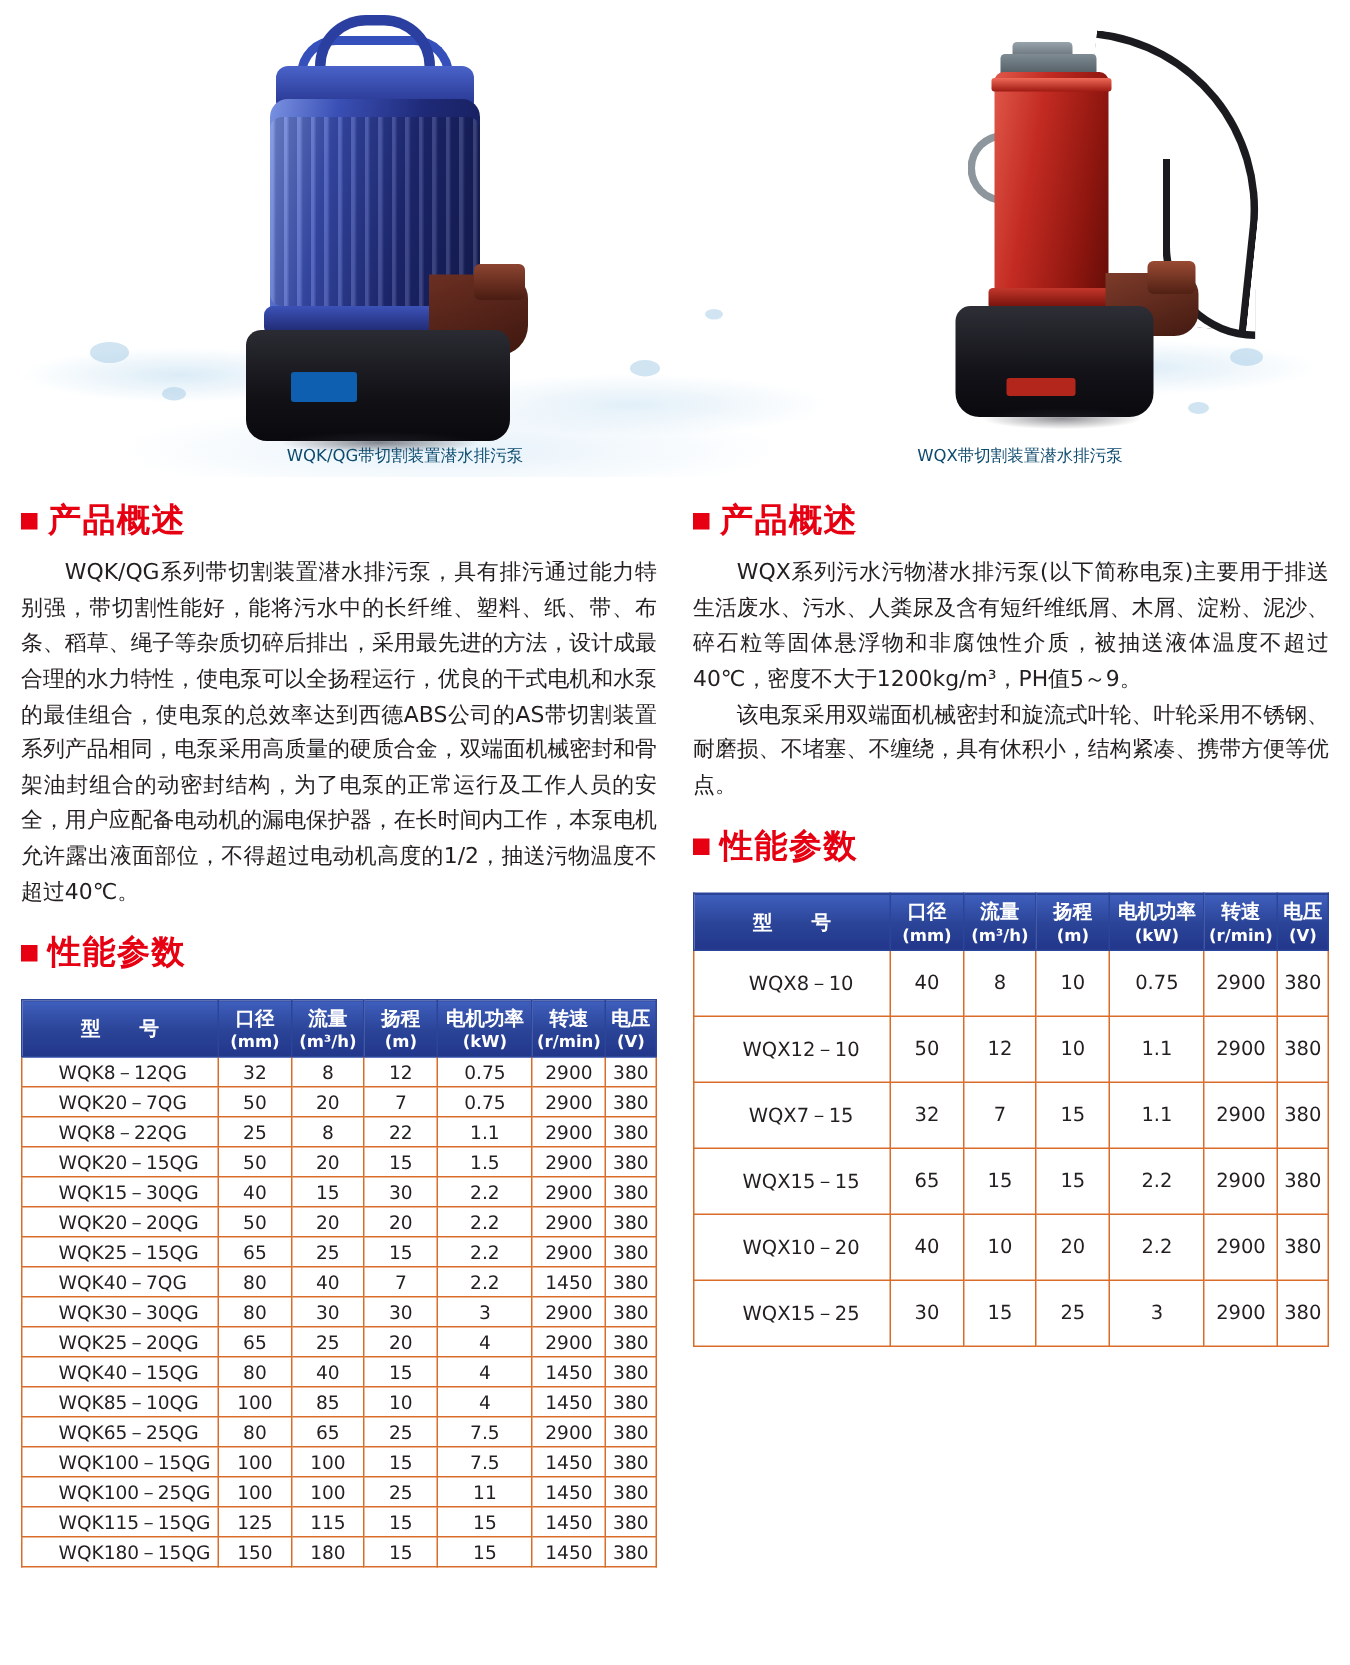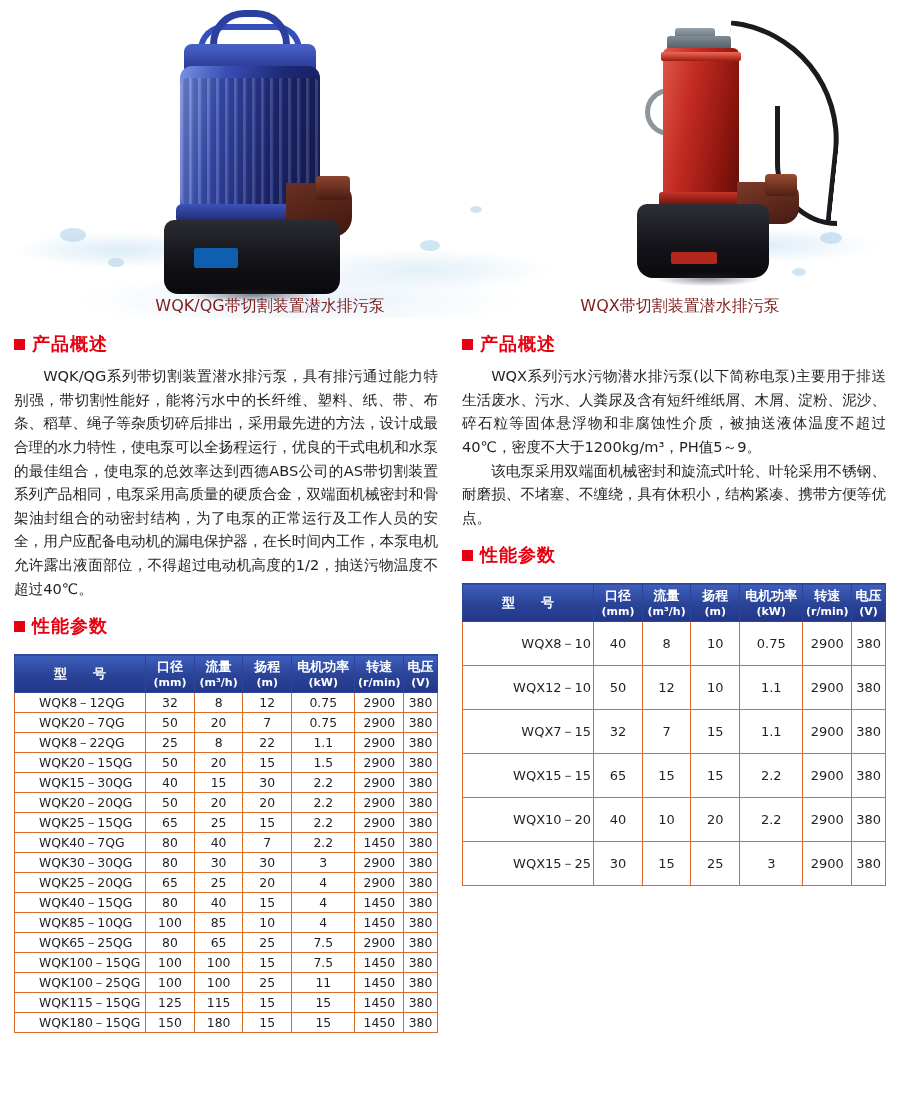--- a/index.html
+++ b/index.html
@@ -155,22 +155,22 @@
     border-radius: 0 0 0 80px;
   }
   .pr-base-shadow {
     position: absolute; left: 8px; top: 256px; width: 150px; height: 18px;
     background: radial-gradient(ellipse 74px 10px at 75px 9px, rgba(40,40,50,0.5), rgba(255,255,255,0) 72%);
   }
 
   .caption {
     position: absolute;
     text-align: center;
-    font-size: 16px;
-    color: #7f1d1d;
+    font-size: 11px;
+    color: #0c4a6e;
     white-space: nowrap;
   }
   .caption-left { left: 60px; top: 296px; width: 420px; }
   .caption-right { left: 470px; top: 296px; width: 420px; }
 
   
   .columns {
     position: relative;
     display: flex;
     width: 900px;
@@ -185,21 +185,21 @@
     gap: 7px;
     margin: 14px 0 8px 0;
   }
   .sq {
     width: 11px; height: 11px;
     background: #e60012;
     flex: 0 0 auto;
   }
   .section-title {
     color: #e60012;
-    font-size: 18px;
+    font-size: 22px;
     font-weight: bold;
     letter-spacing: 1px;
   }
 
   .body-text {
     font-size: 14.6px;
     line-height: 1.62;
     text-align: justify;
     text-indent: 2em;
     color: #231f20;
@@ -227,21 +227,21 @@
     padding: 3px 2px;
     font-size: 13px;
   }
   thead .unit {
     font-weight: bold;
     font-size: 11px;
   }
   .tbl-left tbody td { height: 17px; line-height: 17px; }
   .tbl-left tbody td.model { text-align: left; padding-left: 24px; }
   .tbl-right tbody td { height: 44px; }
-  .tbl-right tbody td.model { text-align: right; padding-left: 14px; font-size: 13px; }
+  .tbl-right tbody td.model { text-align: center; padding-left: 14px; font-size: 13px; }
   .tbl-right tbody td { font-size: 13px; }
   .c-model { width: 31%; }
   .c-num { width: 11.5%; }
   .c-pw { width: 15%; }
 </style>
 </head>
 <body>
 
 <div class="page">
 

